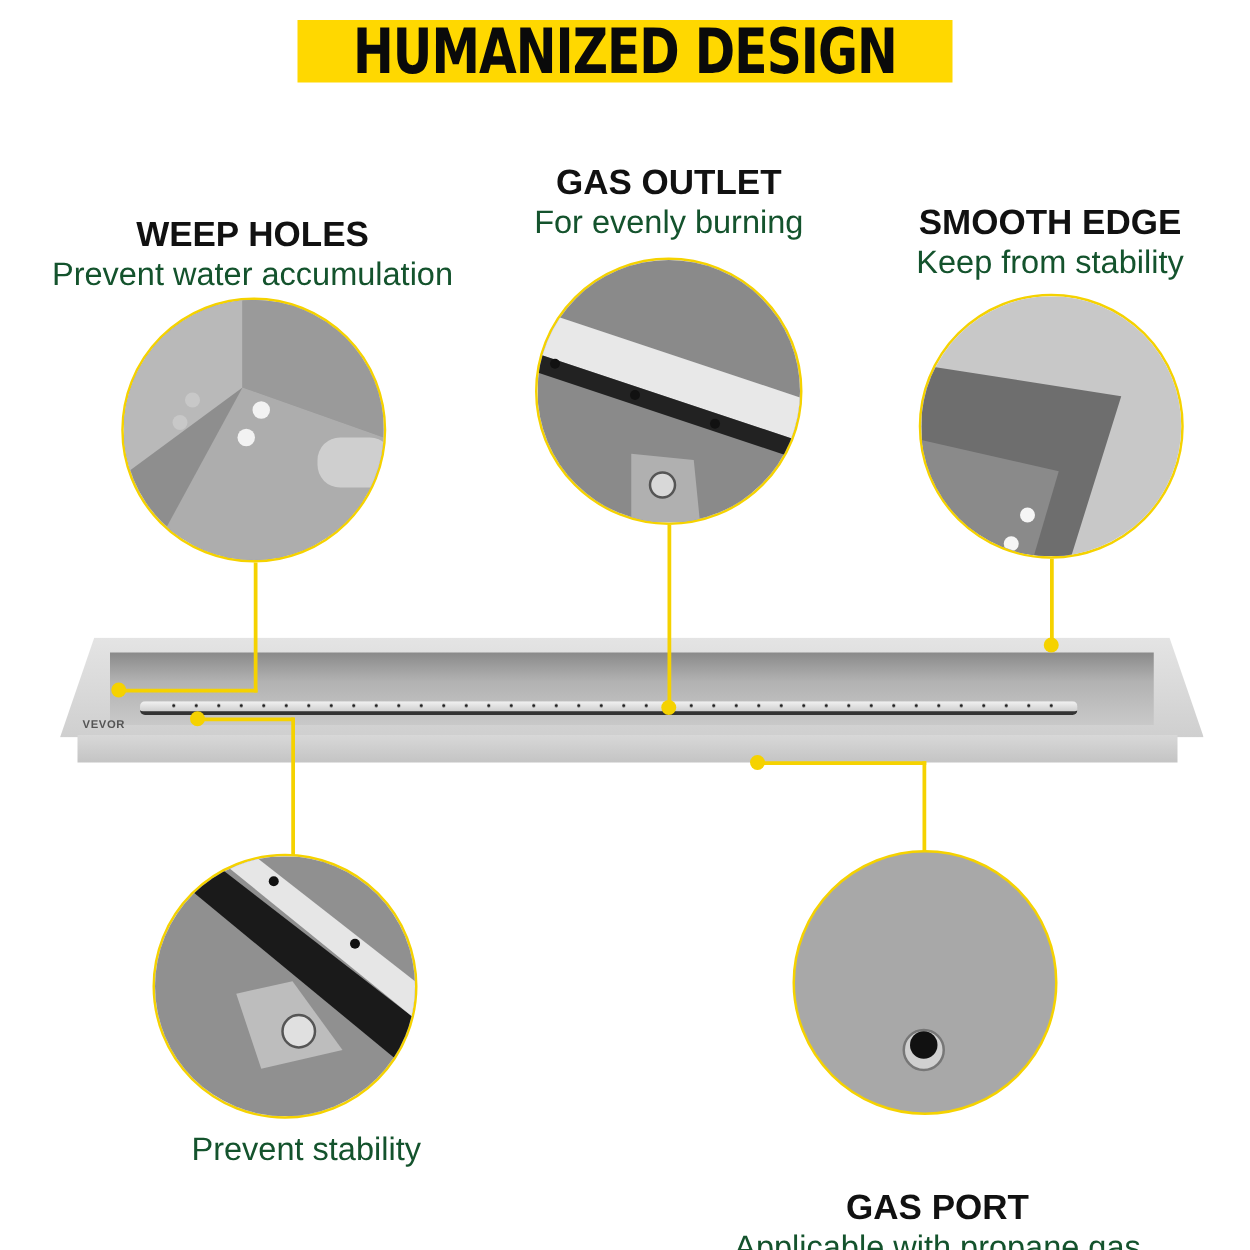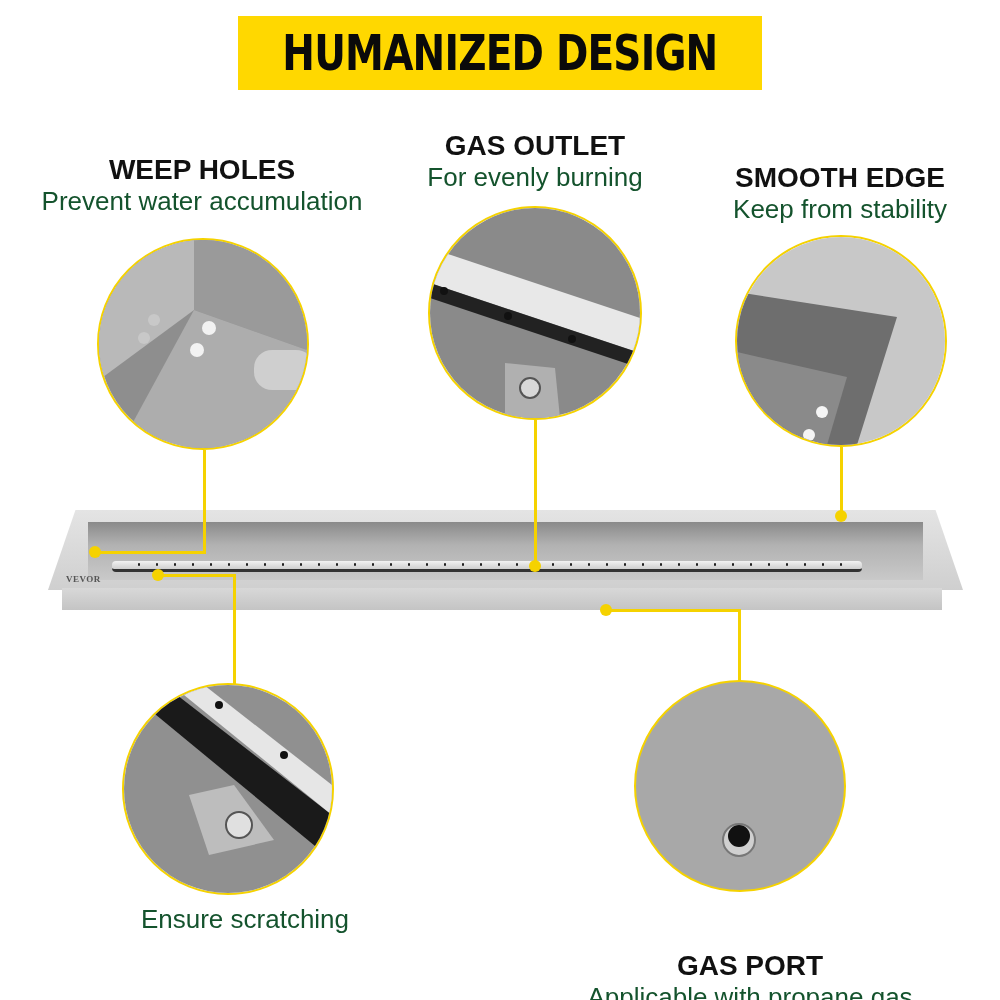--- a/index.html
+++ b/index.html
@@ -1,21 +1,21 @@
 <!DOCTYPE html>
 <html><head>
 <meta charset="utf-8">
 <style>
   html, body { margin: 0; padding: 0; }
   body {
     width: 1000px; height: 1000px; position: relative; overflow: hidden;
     background: #ffffff; font-family: "Liberation Sans", sans-serif; color: #111;
   }
   .banner {
-    position: absolute; left: 238px; top: 16px; width: 524px; height: 74px;
+    position: absolute; left: 238px; top: 16px; width: 524px; height: 50px;
     background: #ffd800; display: flex; align-items: center; justify-content: center;
   }
   .banner-text {
     font-family: "DejaVu Sans", sans-serif; font-weight: bold; font-size: 50px;
     letter-spacing: -1px; transform: scaleX(0.78); white-space: nowrap; color: #0a0a0a;
   }
   .label { position: absolute; text-align: center; white-space: nowrap; }
   .label .title { font-weight: bold; font-size: 28px; line-height: 32px; color: #111; }
   .label .sub { font-size: 26px; line-height: 30px; color: #14532d; }
 
@@ -44,45 +44,45 @@
     position: absolute; left: 112px; top: 561px; width: 750px; height: 8px;
     background: linear-gradient(#f2f2f2, #cfcfcf); border-bottom: 3px solid #333;
     border-radius: 4px;
   }
   .burner-holes {
     position: absolute; left: 130px; top: 563px; width: 720px; height: 3px;
     background-image: radial-gradient(circle, #222 1px, transparent 1.5px);
     background-size: 18px 3px;
   }
   .vevor {
-    position: absolute; left: 66px; top: 574px; font-family: Liberation Serif, serif;
+    position: absolute; left: 66px; top: 574px; font-family: Liberation Sans, sans-serif;
     font-weight: bold; font-size: 9px; color: #555; letter-spacing: 0.5px;
   }
 </style>
 </head>
 <body>
 
 <div class="banner">
   <span class="banner-text">HUMANIZED DESIGN</span>
 </div>
 
-<div class="label" style="left:2px; top:154px; width:400px;">
+<div class="label" style="left:2px; top:172px; width:400px;">
   <div class="title">WEEP HOLES</div>
   <div class="sub">Prevent water accumulation</div>
 </div>
 <div class="label" style="left:385px; top:130px; width:300px;">
   <div class="title">GAS OUTLET</div>
   <div class="sub">For evenly burning</div>
 </div>
 <div class="label" style="left:690px; top:162px; width:300px;">
   <div class="title">SMOOTH EDGE</div>
   <div class="sub">Keep from stability</div>
 </div>
 <div class="label" style="left:40px; top:904px; width:410px;">
-  <div class="sub">Ensure scratching</div>
+  <div class="sub">Prevent stability</div>
 </div>
 <div class="label" style="left:550px; top:902px; width:400px;margin-top:48px;">
   <div class="title">GAS PORT</div>
   <div class="sub">Applicable with propane gas</div>
 </div>
 
 <div class="circle" style="left:97px; top:238px; width:212px; height:212px;">
   <svg width="208" height="208" viewBox="0 0 208 208">
     <rect width="208" height="208" fill="#8e8e8e"></rect>
     <polygon points="0,0 95,0 95,70 0,140" fill="#b9b9b9"></polygon>

